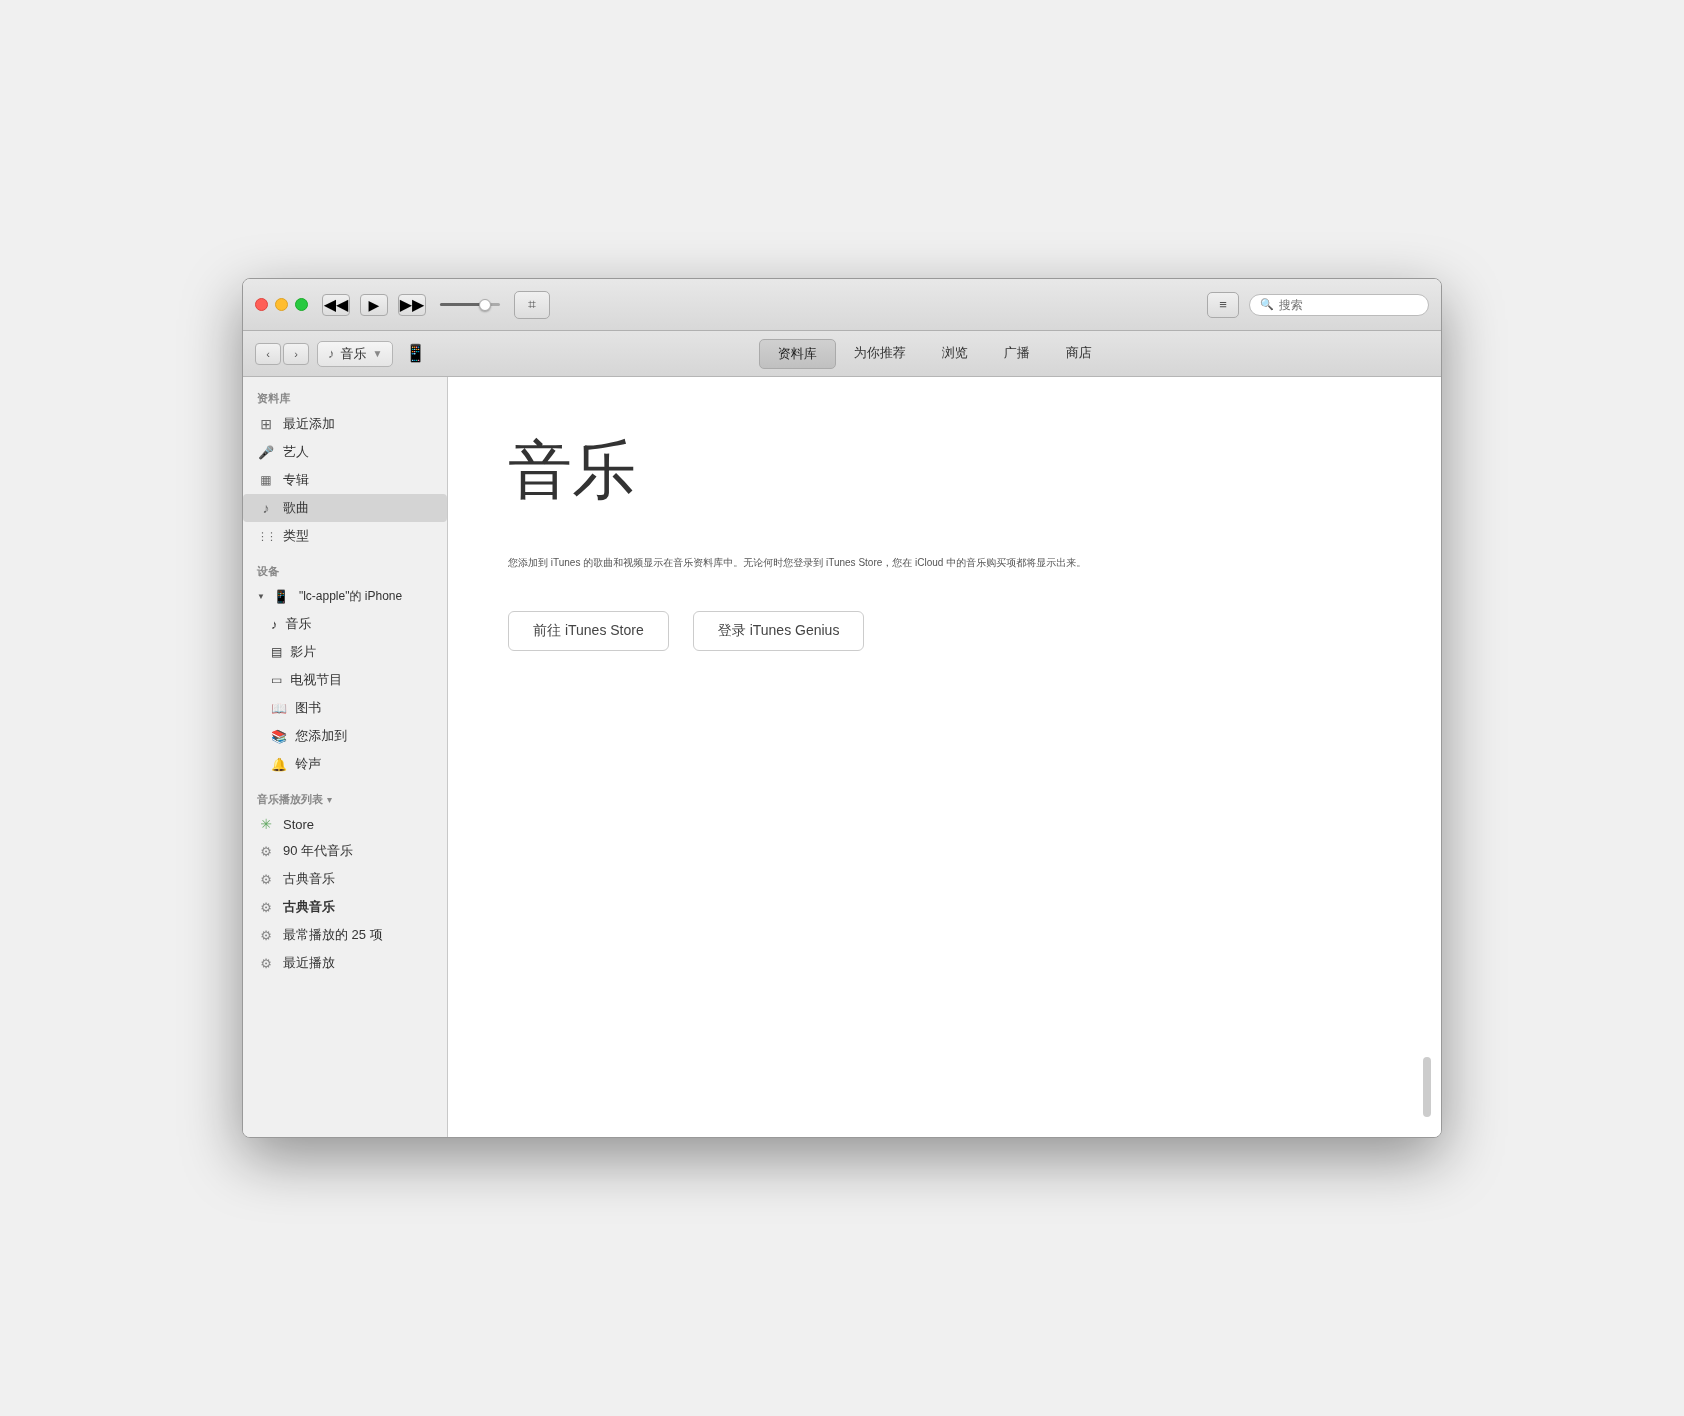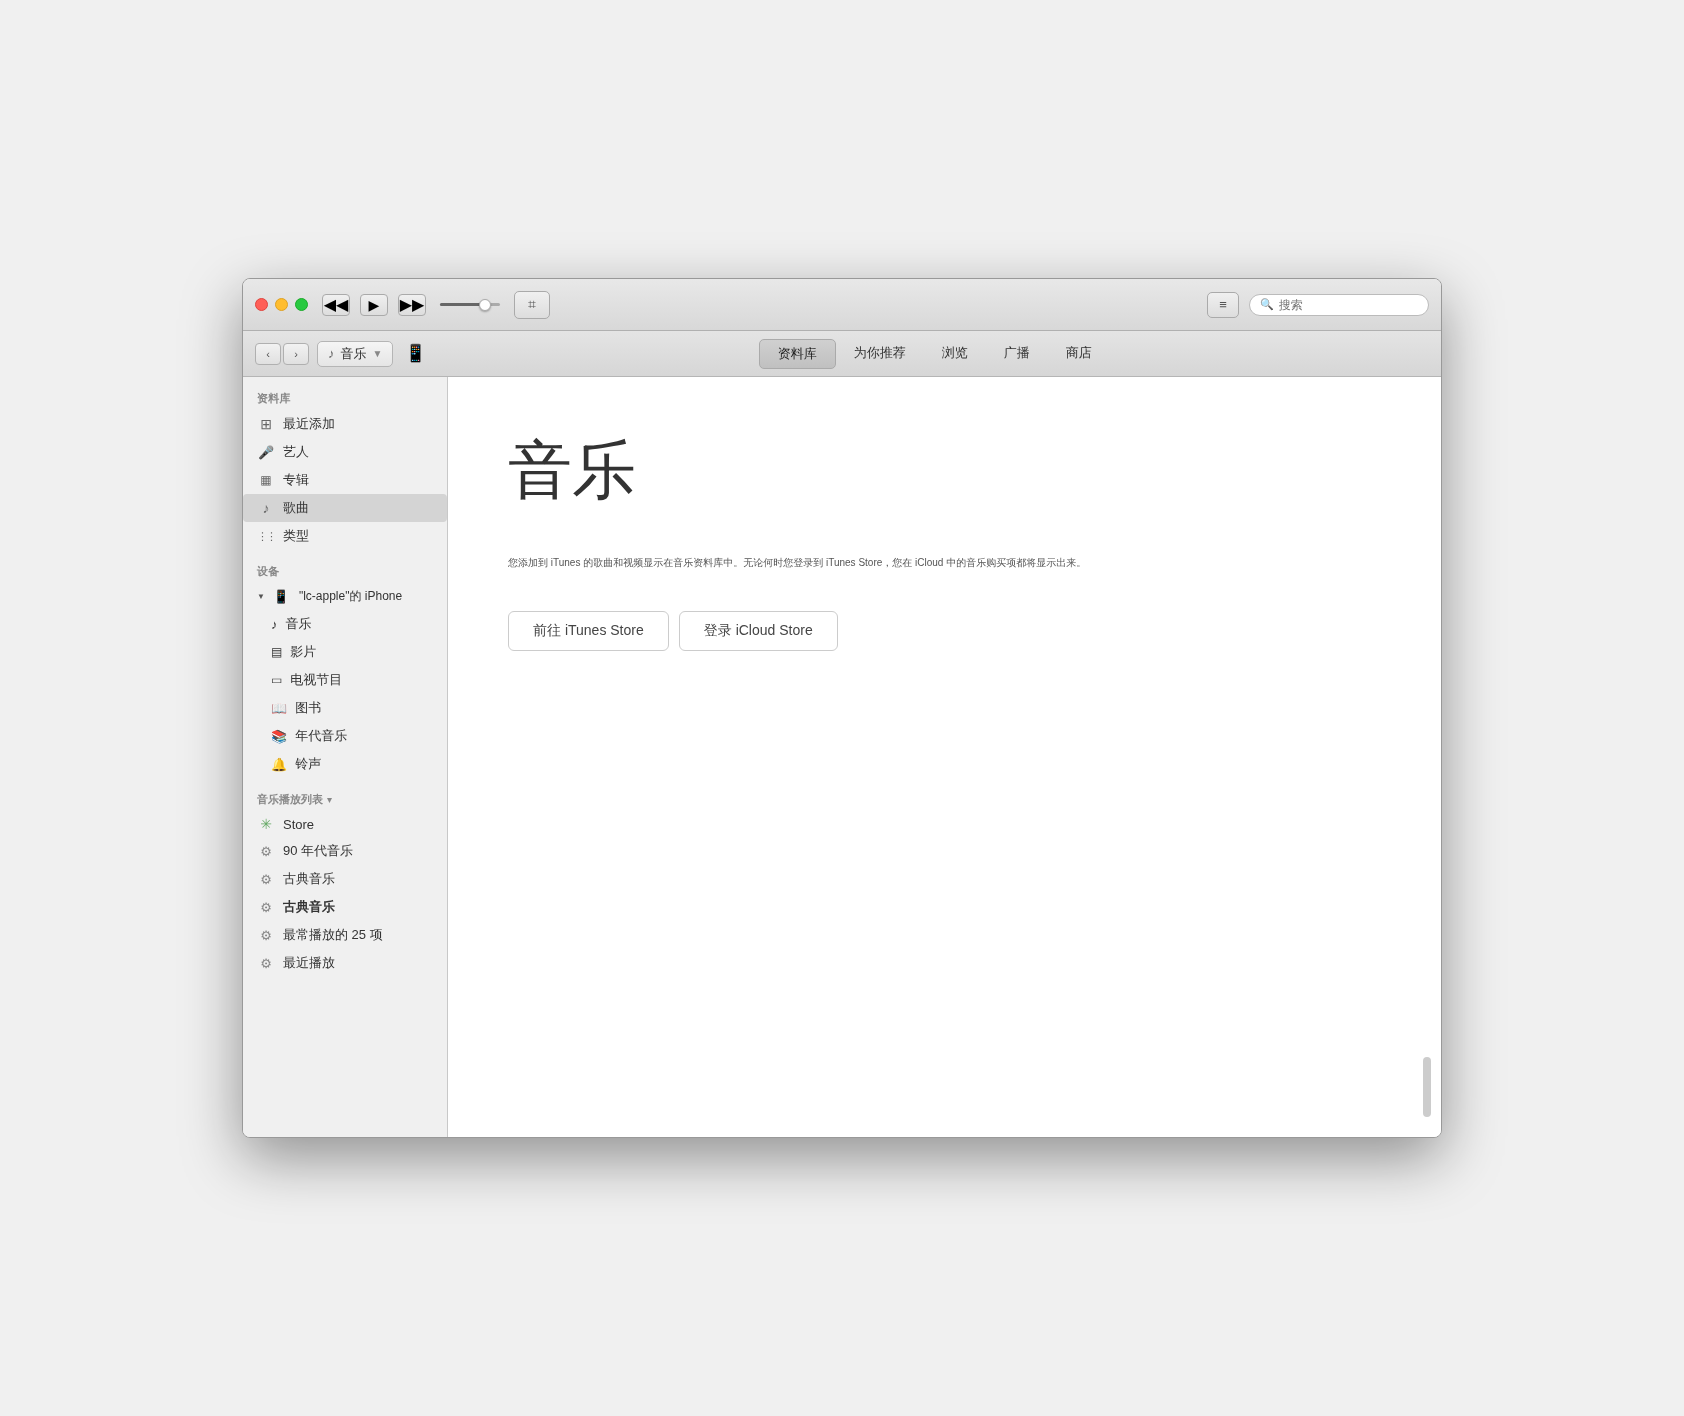--- a/index.html
+++ b/index.html
@@ -320,21 +320,21 @@
     }
     .content-description {
       font-size: 10px;
       color: #555;
       line-height: 1.7;
       max-width: 580px;
       margin-bottom: 40px;
     }
     .content-buttons {
       display: flex;
-      gap: 10px;
+      gap: 24px;
     }
     .itunes-btn {
       padding: 10px 24px;
       background: white;
       border: 1px solid #ccc;
       border-radius: 6px;
       font-size: 14px;
       color: #444;
       cursor: pointer;
     }
@@ -471,21 +471,21 @@
       <div class="device-item">
         <span class="item-icon" style="font-size:12px;">▭</span>
         <span>电视节目</span>
       </div>
       <div class="device-item">
         <span class="item-icon" style="font-size:13px;">📖</span>
         <span>图书</span>
       </div>
       <div class="device-item">
         <span class="item-icon" style="font-size:13px;">📚</span>
-        <span>年代音乐</span>
+        <span>您添加到</span>
       </div>
       <div class="device-item">
         <span class="item-icon" style="font-size:13px;">🔔</span>
         <span>铃声</span>
       </div>
 
       <div class="playlist-header">
         <span class="playlist-header-label">音乐播放列表</span>
         <span class="playlist-arrow"> ▾</span>
       </div>
@@ -515,19 +515,19 @@
         <span class="item-label">最近播放</span>
       </div>
 
     </div>
 
     <div class="content">
       <div class="content-title">音乐</div>
       <div class="content-description">您添加到 iTunes 的歌曲和视频显示在音乐资料库中。无论何时您登录到 iTunes Store，您在 iCloud 中的音乐购买项都将显示出来。</div>
       <div class="content-buttons">
         <button class="itunes-btn">前往 iTunes Store</button>
-        <button class="itunes-btn">登录 iCloud Store</button>
+        <button class="itunes-btn">登录 iTunes Genius</button>
       </div>
       <div class="scroll-indicator"></div>
     </div>
 
   </div>
 </div>
 
 </body></html>

